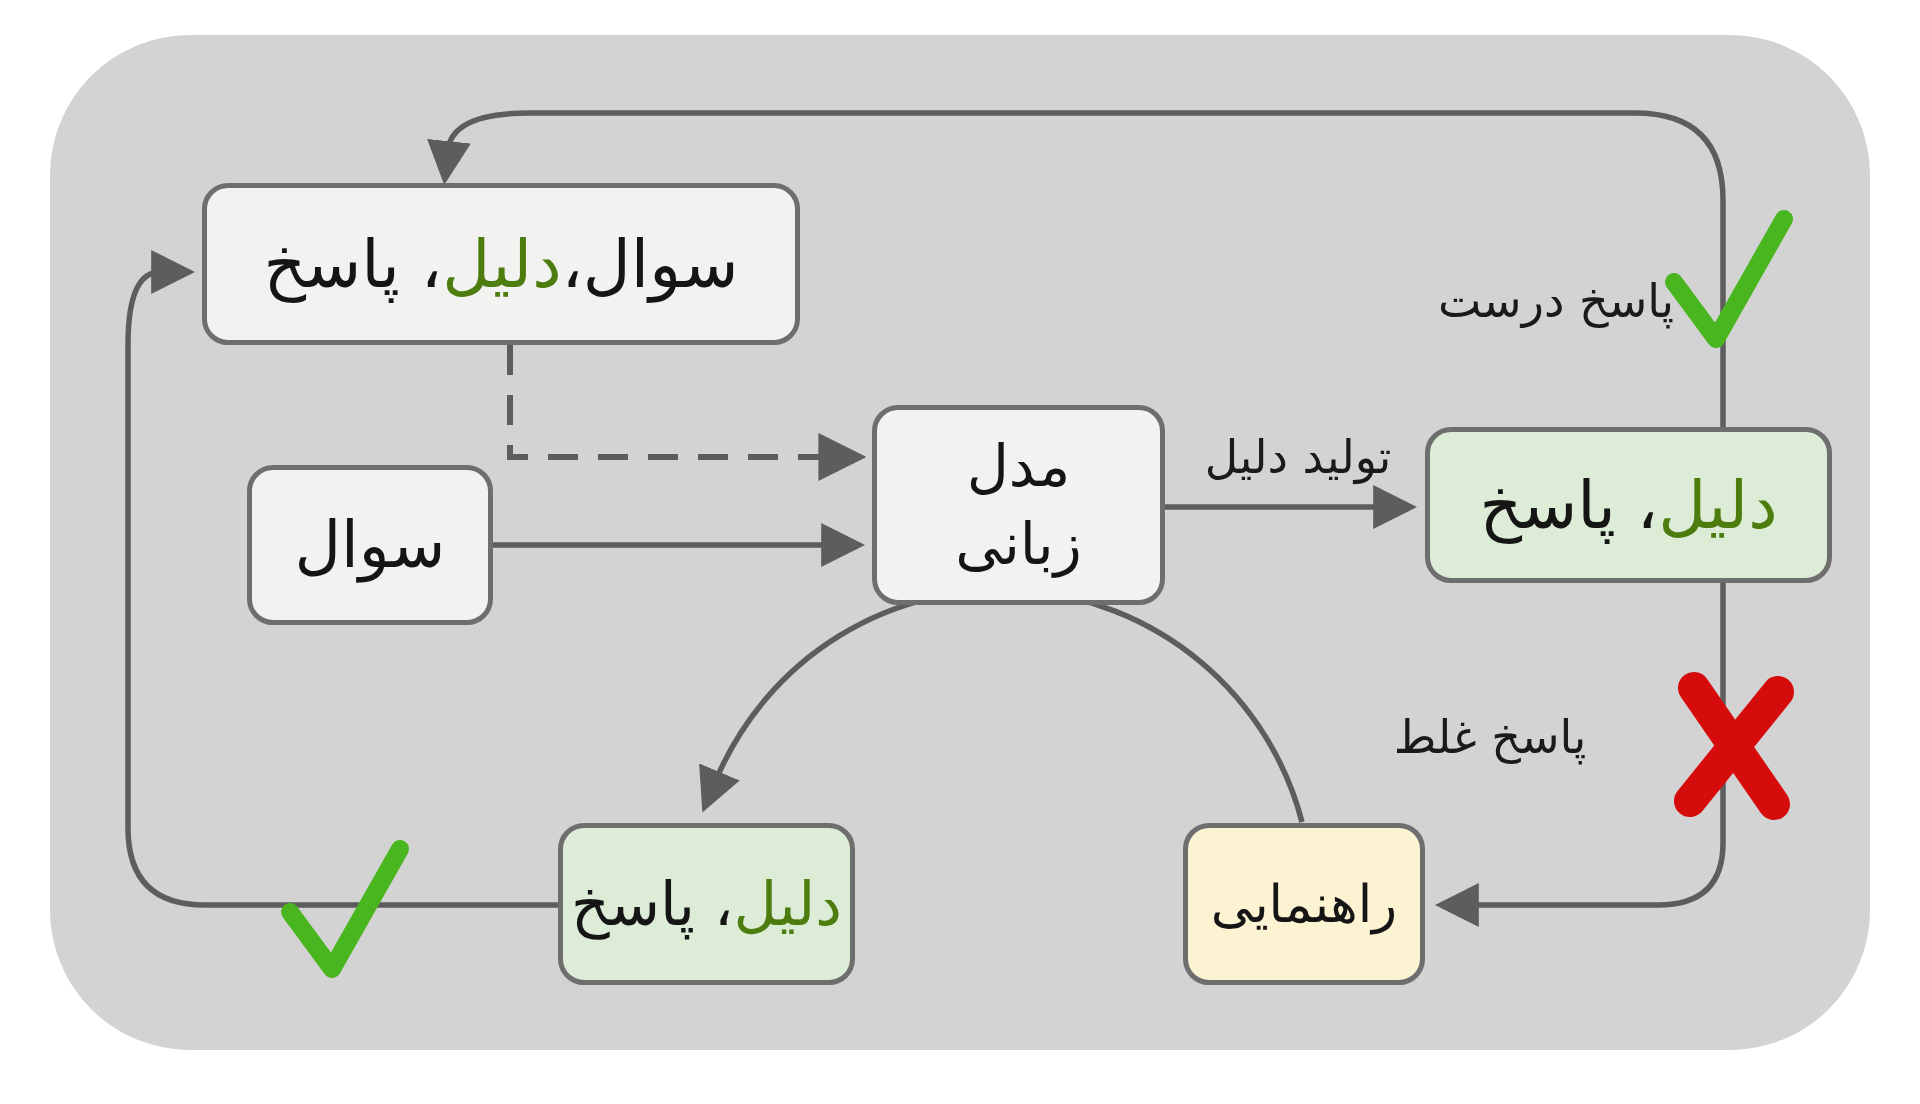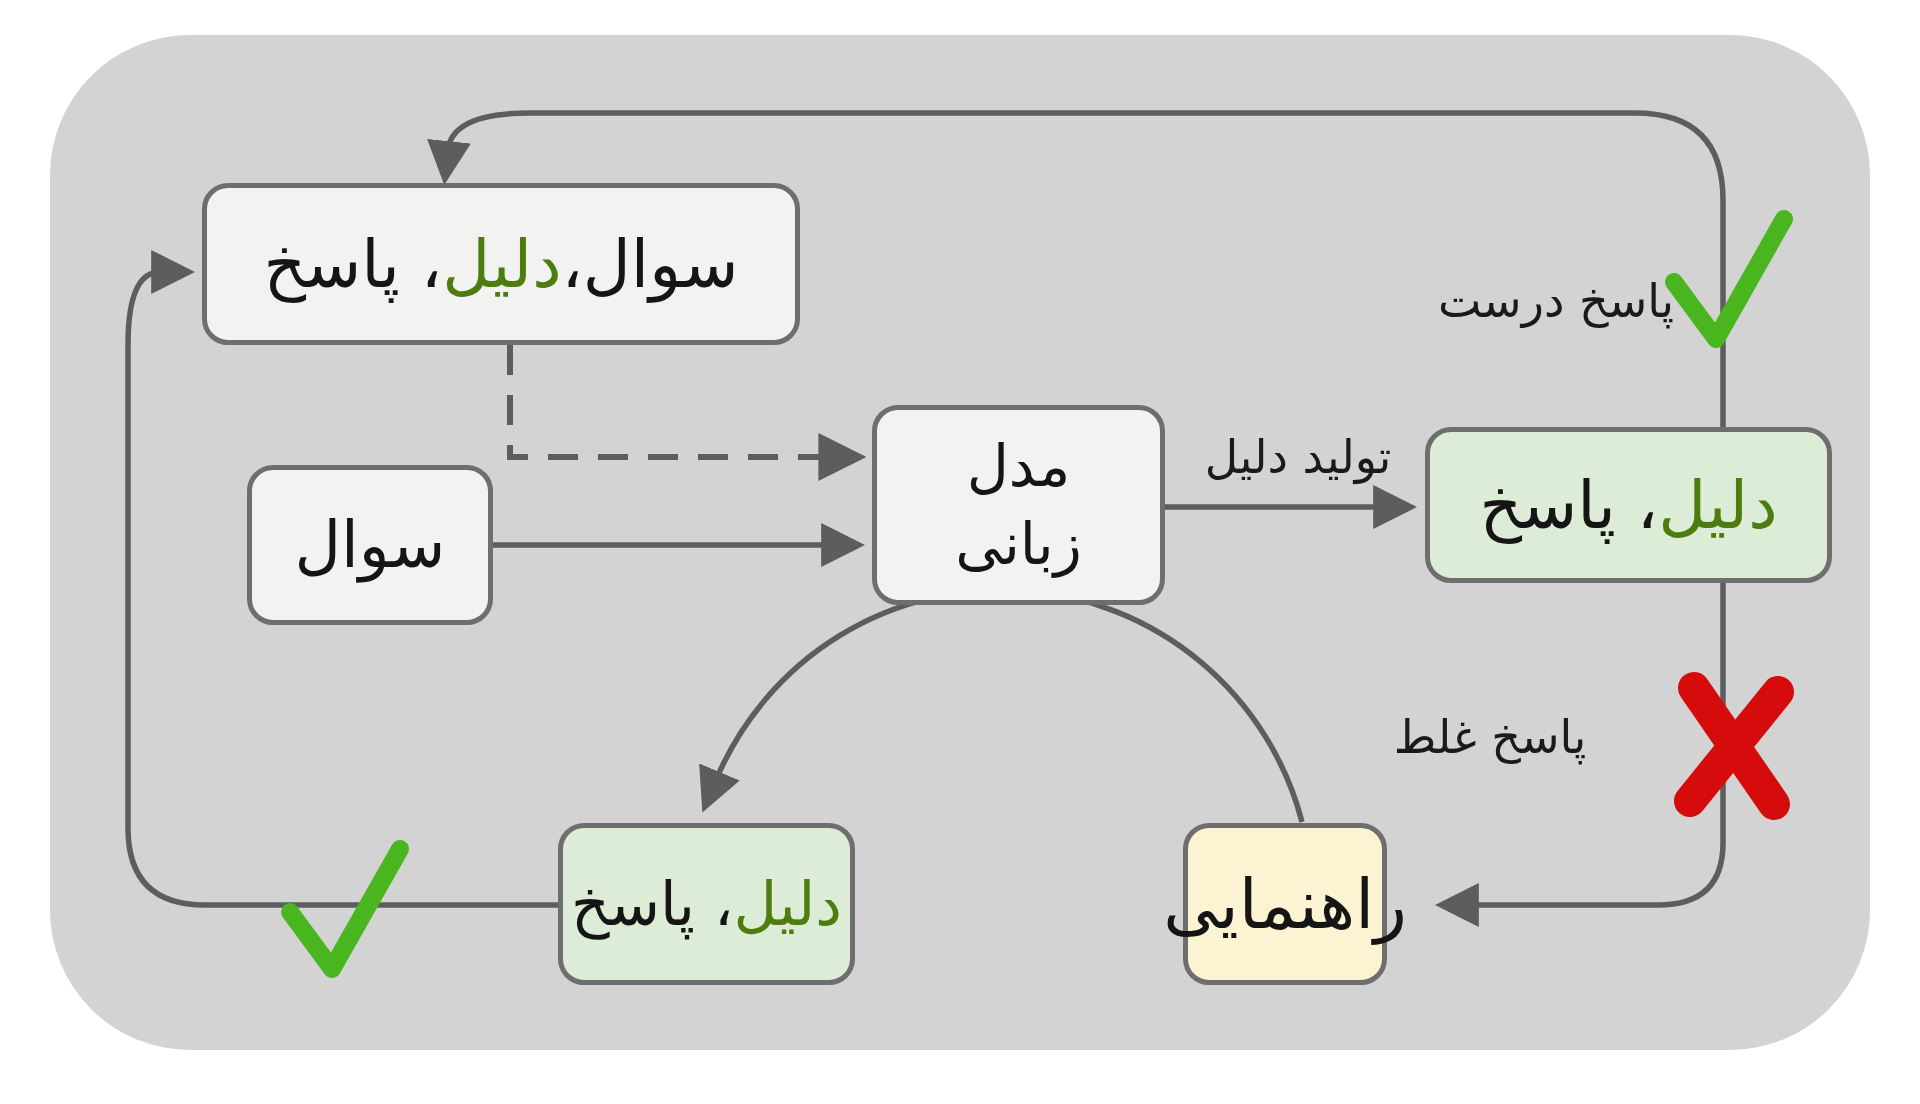--- a/index.html
+++ b/index.html
@@ -70,21 +70,21 @@
       <span>مدل</span>
       <span>زبانی</span>
     </span>
   </div>
 
   <div class="node green" style="left:1425px;top:427px;width:407px;height:156px;font-size:66px;">
     <span class="red">دلیل</span>
       <span>، پاسخ</span>
   </div>
 
-  <div class="node yellow" style="left:1183px;top:823px;width:204px;height:162px;font-size:68px;">
+  <div class="node yellow" style="left:1183px;top:823px;width:242px;height:162px;font-size:52px;font-family:Liberation Serif, serif;">
     <span>راهنمایی</span>
   </div>
 
   <div class="node green" style="left:558px;top:823px;width:297px;height:162px;font-size:60px;">
     <span class="red">دلیل</span>
       <span>، پاسخ</span>
   </div>
 
 
   <div class="elabel" style="left:1148px;top:430px;width:300px;">تولید دلیل</div>

